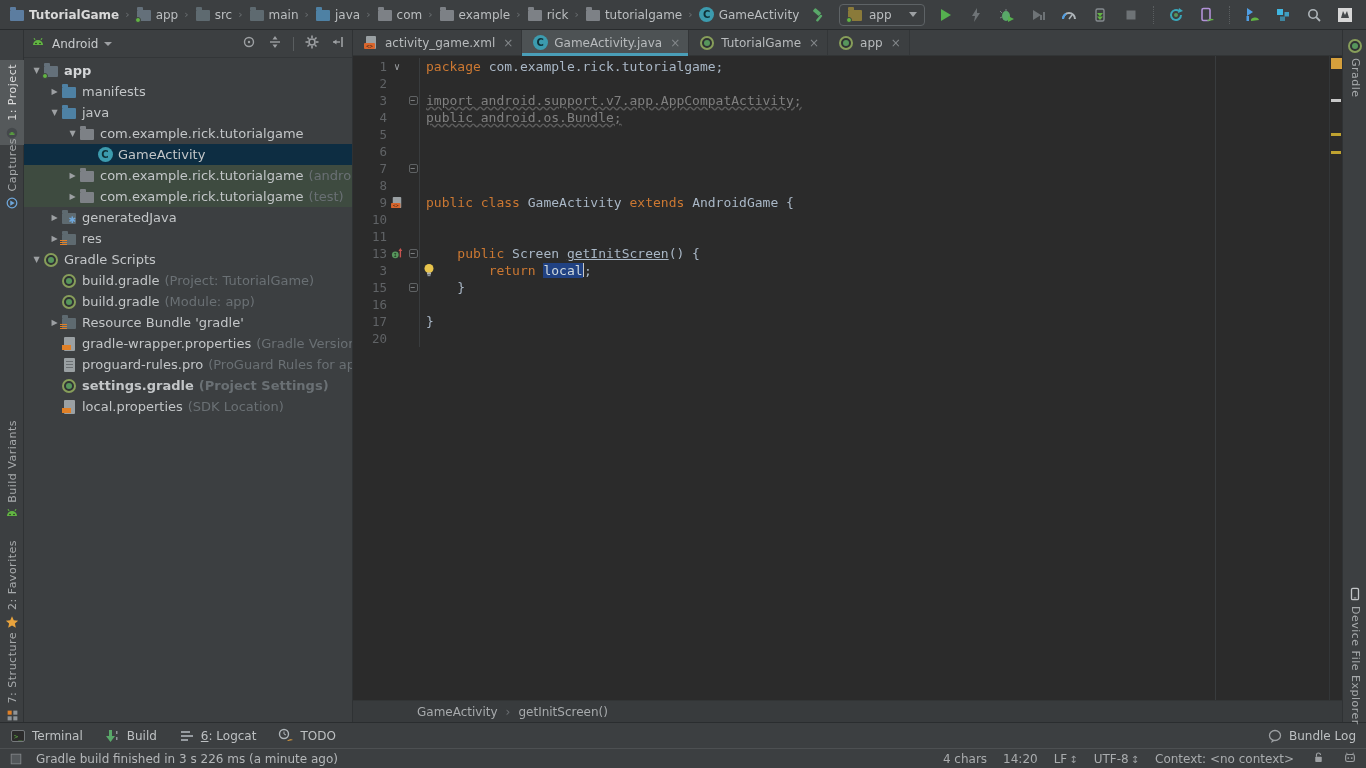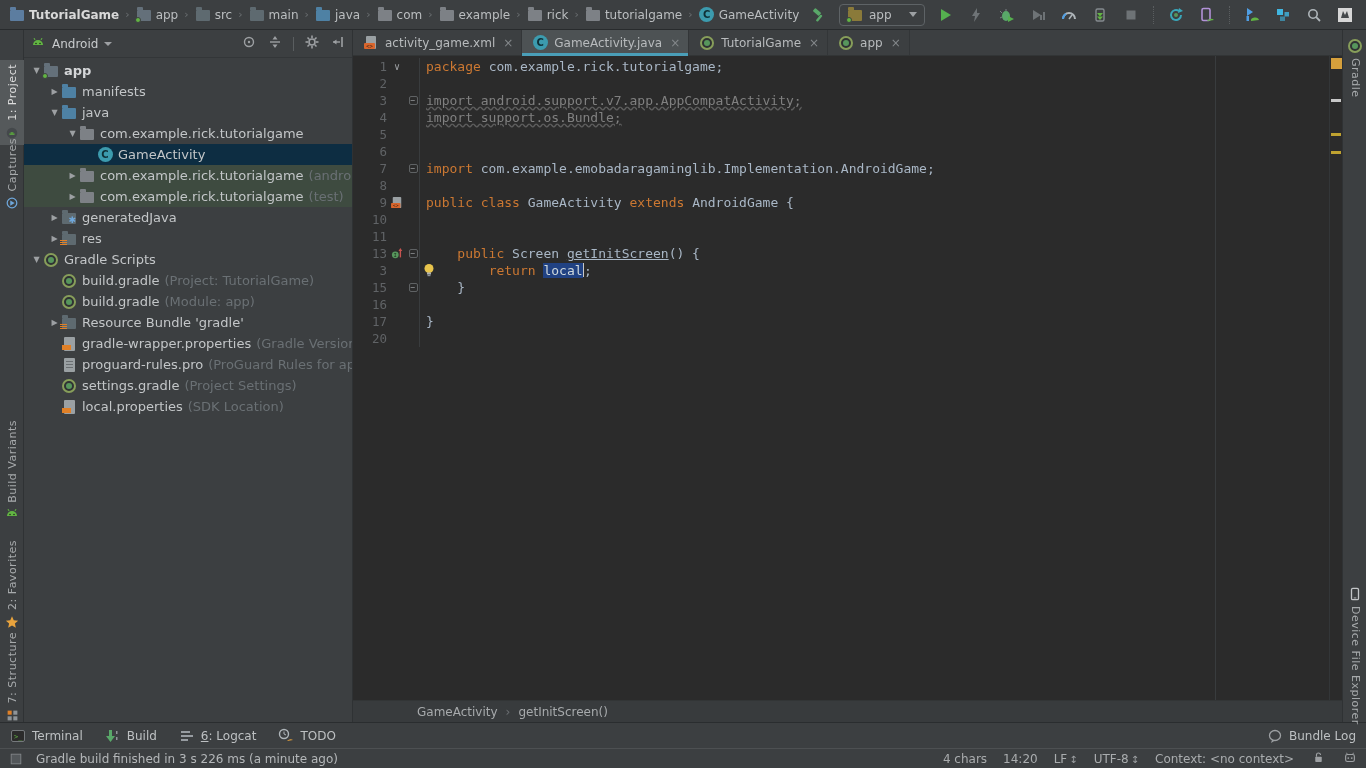--- a/index.html
+++ b/index.html
@@ -592,21 +592,21 @@
         <div class="trow" style="padding-left: 24px;">
           <span class="arr"></span>
           <span class="ic">
             <span class="doc">
               <span class="lines"></span>
             </span>
           </span>
           <span class="lbl">proguard-rules.pro</span>
           <span class="sfx">(ProGuard Rules for app)</span>
         </div>
-        <div class="trow" style="padding-left: 24px;">
+        <div class="trow" style="padding-left: 24px; font-weight: bold;">
           <span class="arr"></span>
           <span class="ic">
             <span class="gradle"></span>
           </span>
           <span class="lbl">settings.gradle</span>
           <span class="sfx">(Project Settings)</span>
         </div>
         <div class="trow" style="padding-left: 24px;">
           <span class="arr"></span>
           <span class="ic">
@@ -679,40 +679,39 @@
             <span class="gut"></span>
             <span class="fold">
               <span class="foldbox">−</span>
             </span>
             <span class="src"><span class="g">import android.support.v7.app.AppCompatActivity;</span></span>
           </div>
           <div class="cline">
             <span class="num">4</span>
             <span class="gut"></span>
             <span class="fold"></span>
-            <span class="src"><span class="g">import support.os.Bundle;</span></span>
+            <span class="src"><span class="g">public android.os.Bundle;</span></span>
           </div>
           <div class="cline">
             <span class="num">5</span>
             <span class="gut"></span>
             <span class="fold"></span>
             <span class="src"></span>
           </div>
           <div class="cline">
             <span class="num">6</span>
             <span class="gut"></span>
             <span class="fold"></span>
           </div>
           <div class="cline">
             <span class="num">7</span>
             <span class="gut"></span>
             <span class="fold">
               <span class="foldbox">−</span>
             </span>
-            <span class="src"><span class="k">import </span><span class="t">com.example.emobadaragaminglib.Implementation.AndroidGame;</span></span>
           </div>
           <div class="cline">
             <span class="num">8</span>
             <span class="gut"></span>
             <span class="fold"></span>
             <span class="src"></span>
           </div>
           <div class="cline">
             <span class="num">9</span>
             <span class="gut">

